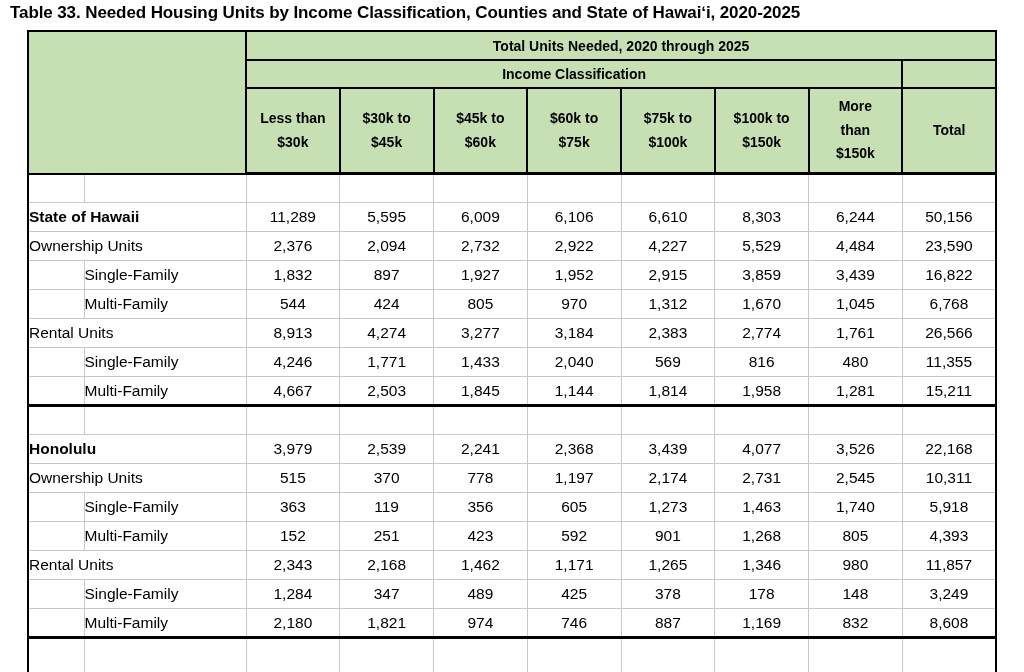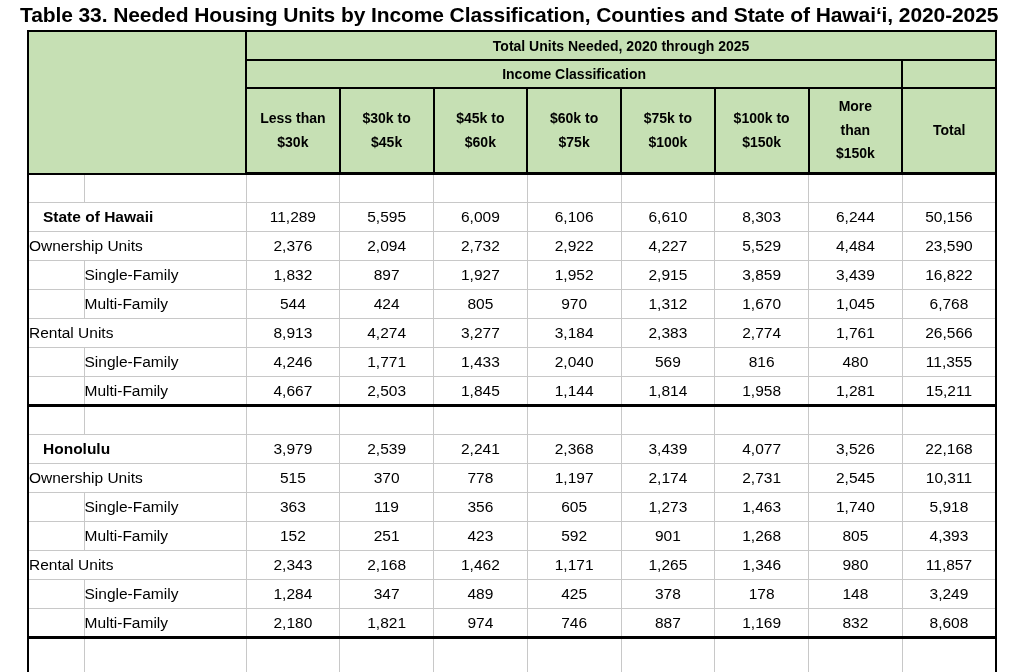--- a/index.html
+++ b/index.html
@@ -13,22 +13,22 @@
     overflow:hidden;
     background:#ffffff;
   }
   body{
     position:relative;
     font-family:"Liberation Sans", sans-serif;
     color:#000;
   }
   .doc-title{
     position:absolute;
-    left:20px;top:3px;
-    font-size:21px;
+    left:10px;top:3px;
+    font-size:17px;
     font-weight:bold;
     white-space:nowrap;
     letter-spacing:-0.1px;
   }
   table.tbl{
     position:absolute;
     left:27px;top:30px;
     width:968px;
     border-collapse:collapse;
     table-layout:fixed;
@@ -59,21 +59,21 @@
     border:1px solid var(--grid);
     font-size:15.5px;
   }
   tbody tr > td:first-child{border-left:2px solid var(--ink);}
   tbody tr > td:last-child{border-right:2px solid var(--ink);margin-left:6px;}
   tr.section-end > td{border-bottom:3px solid var(--ink);}
   tr.bottom-row{height:46px;}
   tr.bottom-row > td{border-bottom:none;}
   td.v{text-align:center;}
   td.lb{text-align:left;white-space:nowrap;}
-  td.lvl0{font-weight:bold;padding-left:14px;}
+  td.lvl0{font-weight:bold;padding-left:0;}
   td.lvl1{padding-left:0;}
   td.lvl2{padding-left:0;}
 </style>
 </head>
 <body>
 
 <div class="doc-title">Table 33. Needed Housing Units by Income Classification, Counties and State of Hawaiʻi, 2020-2025</div>
 
 <table class="tbl">
   <colgroup>

